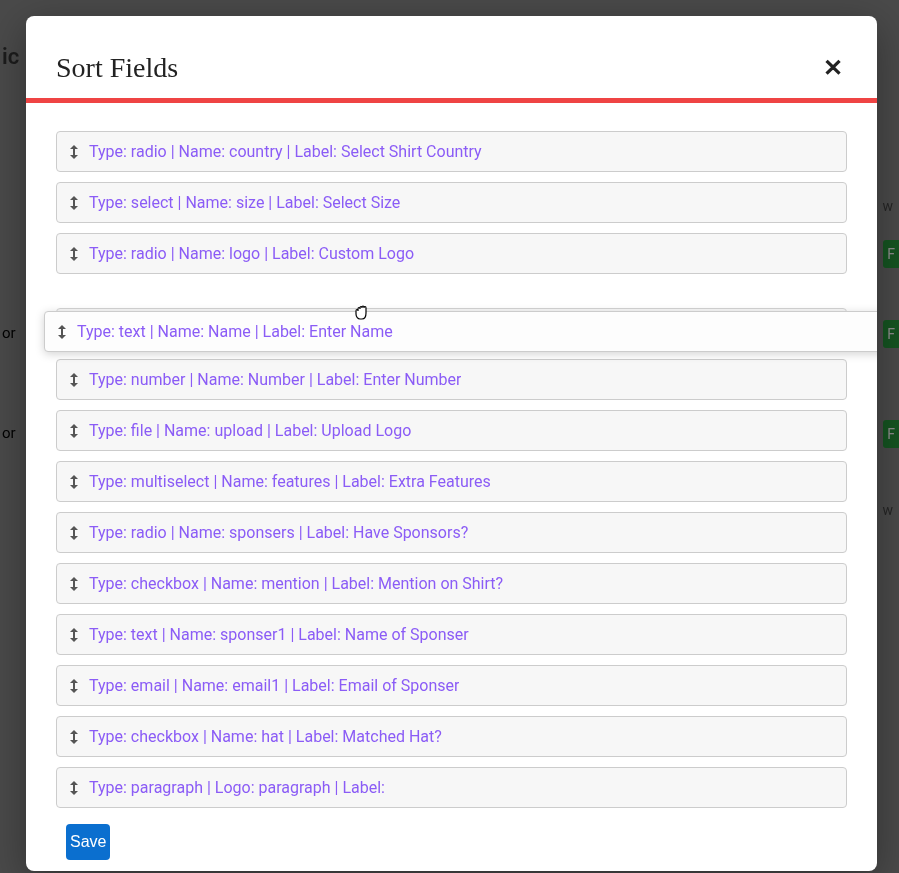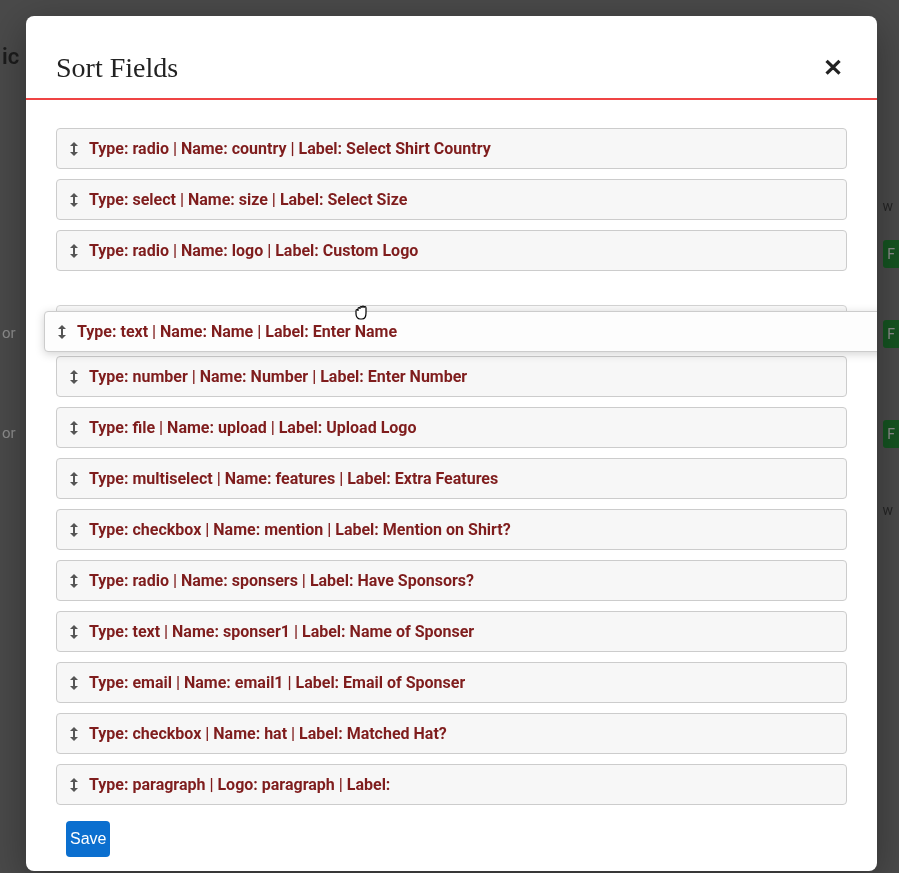--- a/index.html
+++ b/index.html
@@ -35,38 +35,38 @@
       font-size: 14px;
       padding: 6px 4px;
       border-radius: 3px 0 0 3px;
     }
     .bg-w {
       position: absolute;
       color: #444;
       font-size: 14px;
     }
     .bg-link {
-      color: #ffffff;
+      color: #000000;
     }
     .modal {
       position: absolute;
       top: 16px;
       left: 26px;
       right: 22px;
       bottom: 2px;
       background: #fff;
       border-radius: 8px;
       box-shadow: 0 10px 40px rgba(0,0,0,0.35);
       display: flex;
       flex-direction: column;
       overflow: hidden;
     }
     .modal-header {
       padding: 36px 30px 14px 30px;
-      border-bottom: 2px solid #ef4444;
+      border-bottom: 5px solid #ef4444;
       display: flex;
       justify-content: space-between;
       align-items: center;
       margin: 0 0 0 0;
     }
     .modal-title {
       font-family: Georgia, 'Times New Roman', serif;
       font-size: 28px;
       font-weight: 400;
       color: #222;
@@ -89,26 +89,25 @@
       display: flex;
       flex-direction: column;
       gap: 10px;
     }
     .field-item {
       border: 1px solid #ccc;
       background: #f7f7f7;
       border-radius: 4px;
       padding: 10px 12px;
       font-size: 16px;
-      color: #7f1d1d;
+      color: #8b5cf6;
       display: flex;
       align-items: center;
       gap: 10px;
       cursor: grab;
-      font-weight: bold;
     }
     .drag-handle {
       font-size: 14px;
       color: #555;
       display: inline-block;
     }
     .drag-handle svg {
       display: block;
     }
     .field-text {
@@ -233,29 +232,29 @@
             </svg>
           </span>
           <span class="field-text">Type: multiselect | Name: features | Label: Extra Features</span>
         </div>
         <div class="field-item">
           <span class="drag-handle">
             <svg width="10" height="14" viewBox="0 0 10 14">
               <path d="M5 0 L1 4 L4 4 L4 10 L1 10 L5 14 L9 10 L6 10 L6 4 L9 4 Z" fill="#555"></path>
             </svg>
           </span>
+          <span class="field-text">Type: radio | Name: sponsers | Label: Have Sponsors?</span>
+        </div>
+        <div class="field-item">
+          <span class="drag-handle">
+            <svg width="10" height="14" viewBox="0 0 10 14">
+              <path d="M5 0 L1 4 L4 4 L4 10 L1 10 L5 14 L9 10 L6 10 L6 4 L9 4 Z" fill="#555"></path>
+            </svg>
+          </span>
           <span class="field-text">Type: checkbox | Name: mention | Label: Mention on Shirt?</span>
-        </div>
-        <div class="field-item">
-          <span class="drag-handle">
-            <svg width="10" height="14" viewBox="0 0 10 14">
-              <path d="M5 0 L1 4 L4 4 L4 10 L1 10 L5 14 L9 10 L6 10 L6 4 L9 4 Z" fill="#555"></path>
-            </svg>
-          </span>
-          <span class="field-text">Type: radio | Name: sponsers | Label: Have Sponsors?</span>
         </div>
         <div class="field-item">
           <span class="drag-handle">
             <svg width="10" height="14" viewBox="0 0 10 14">
               <path d="M5 0 L1 4 L4 4 L4 10 L1 10 L5 14 L9 10 L6 10 L6 4 L9 4 Z" fill="#555"></path>
             </svg>
           </span>
           <span class="field-text">Type: text | Name: sponser1 | Label: Name of Sponser</span>
         </div>
         <div class="field-item">

